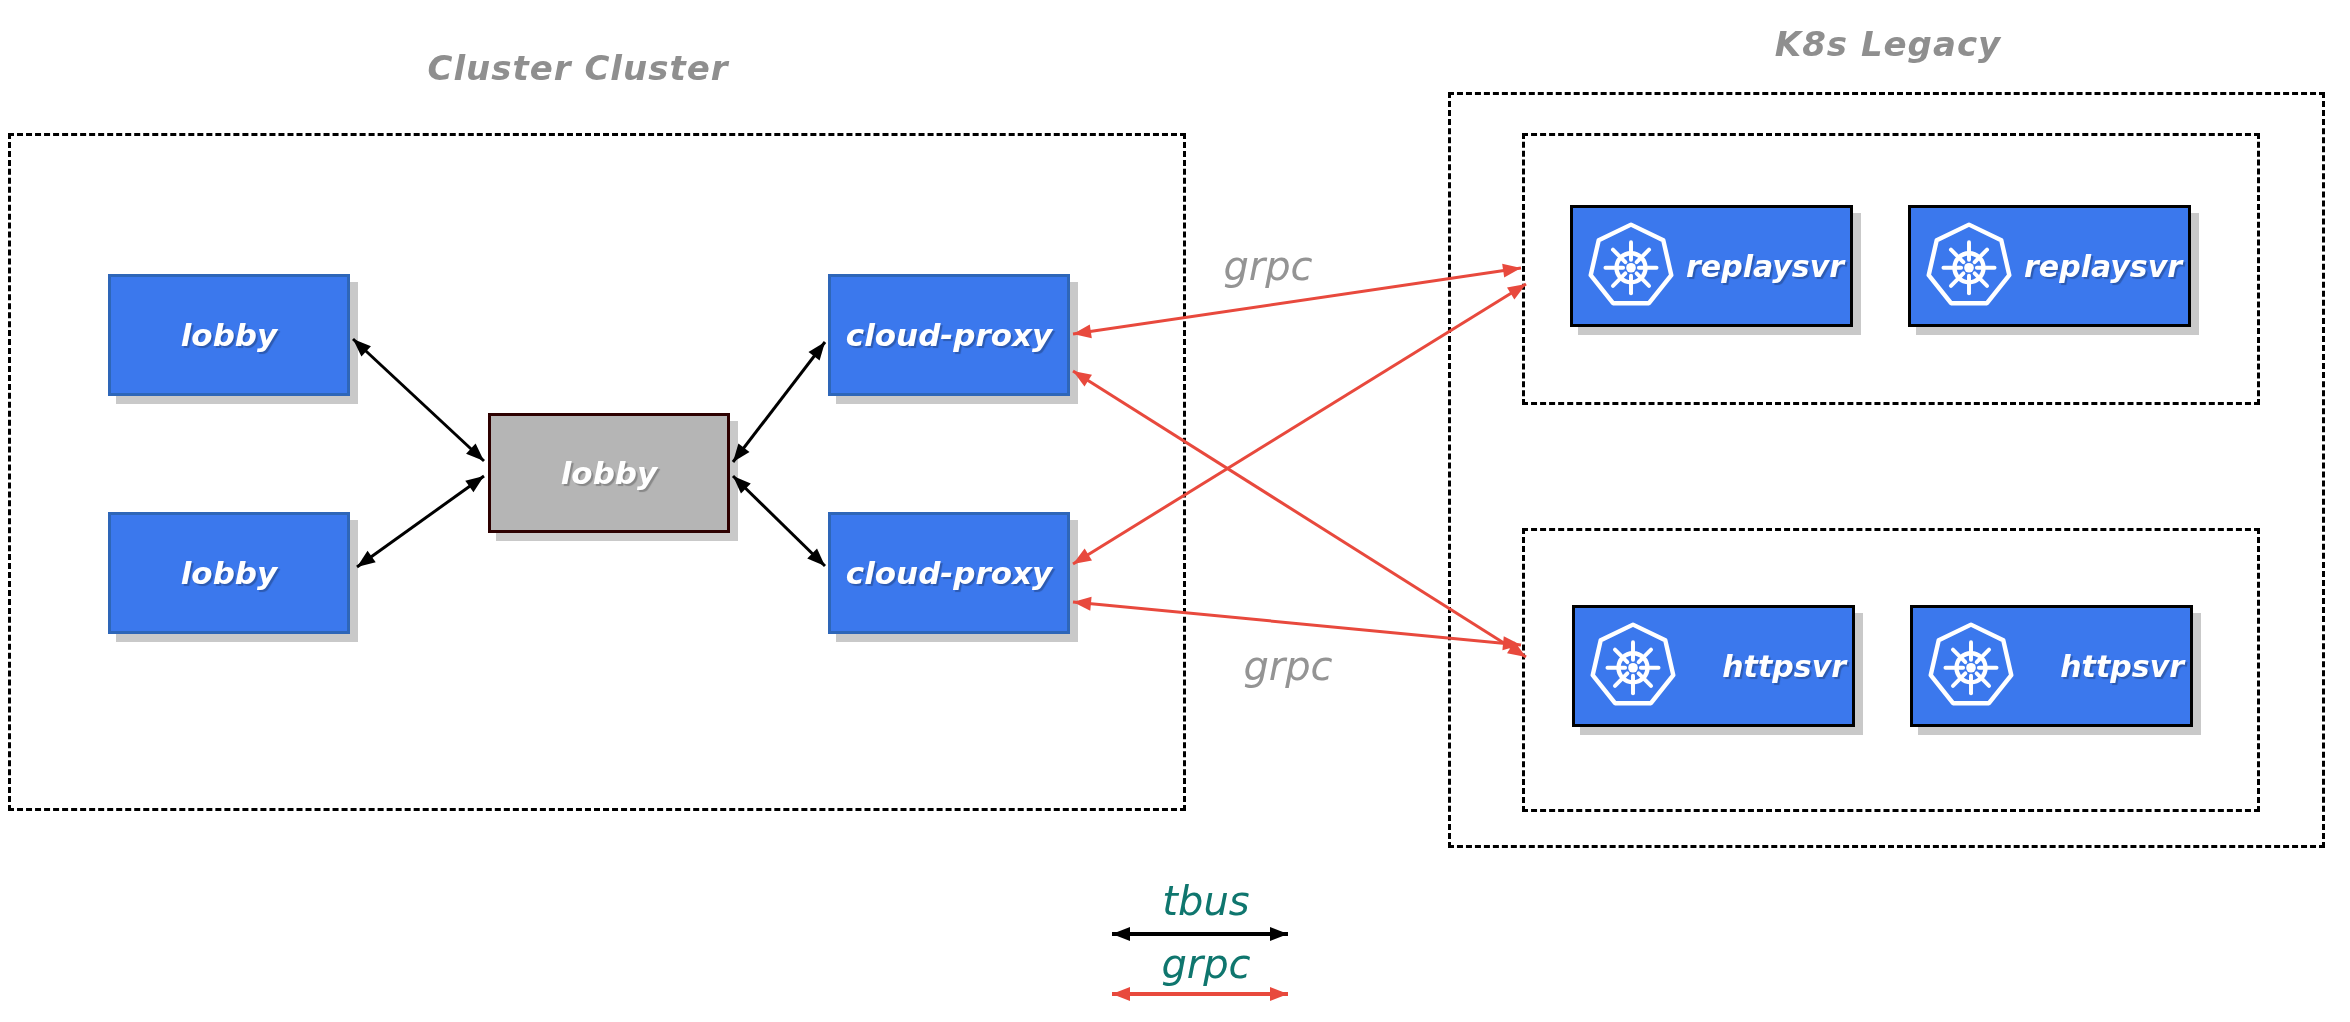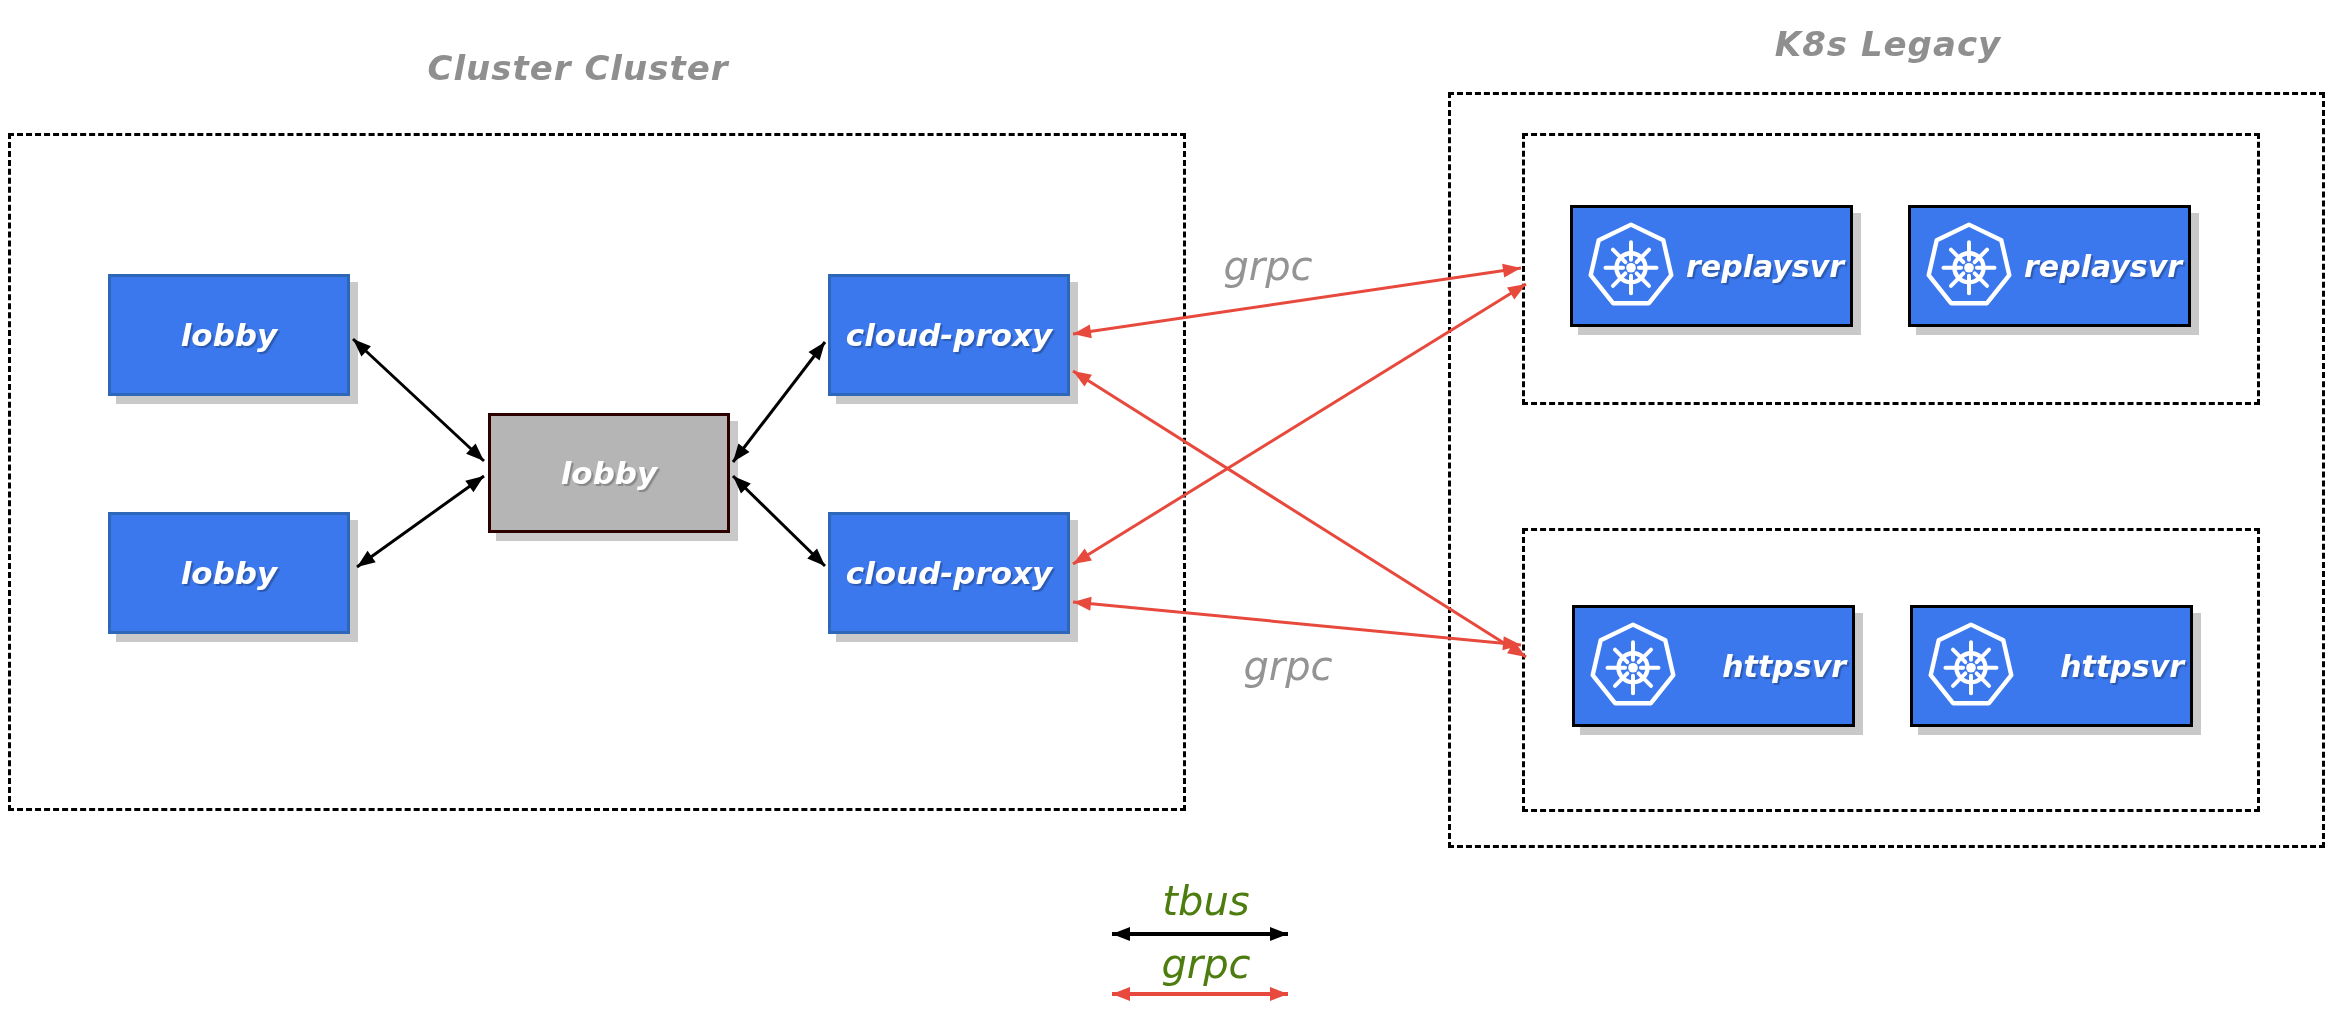--- a/index.html
+++ b/index.html
@@ -74,21 +74,21 @@
   .edge-label {
     position: absolute;
     color: #949494;
     font-style: italic;
     font-size: 40px;
     text-align: center;
     width: 300px;
   }
   .legend-label {
     position: absolute;
-    color: #4d7c0f;
+    color: #0f766e;
     font-style: italic;
     font-size: 40px;
     text-align: center;
     width: 300px;
   }
 </style>
 </head>
 <body>
 
 <svg width="0" height="0" style="position:absolute" aria-hidden="true">

